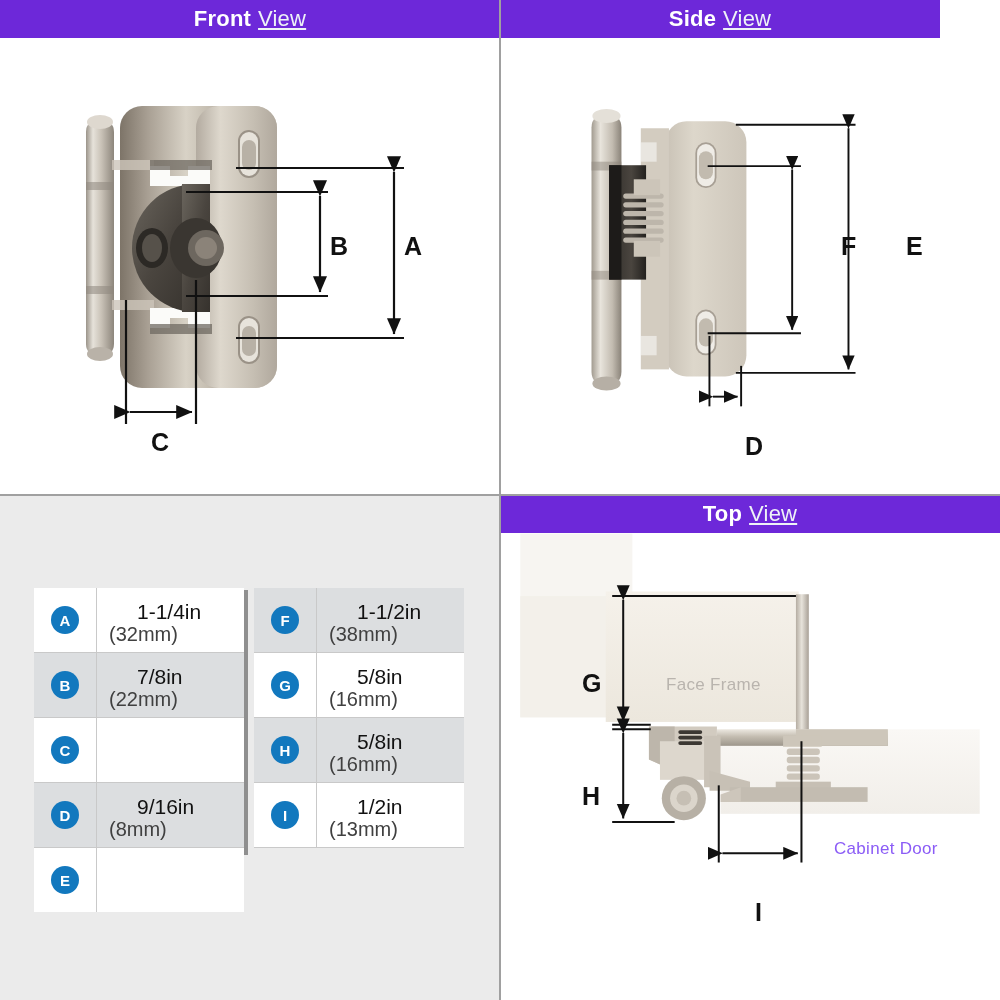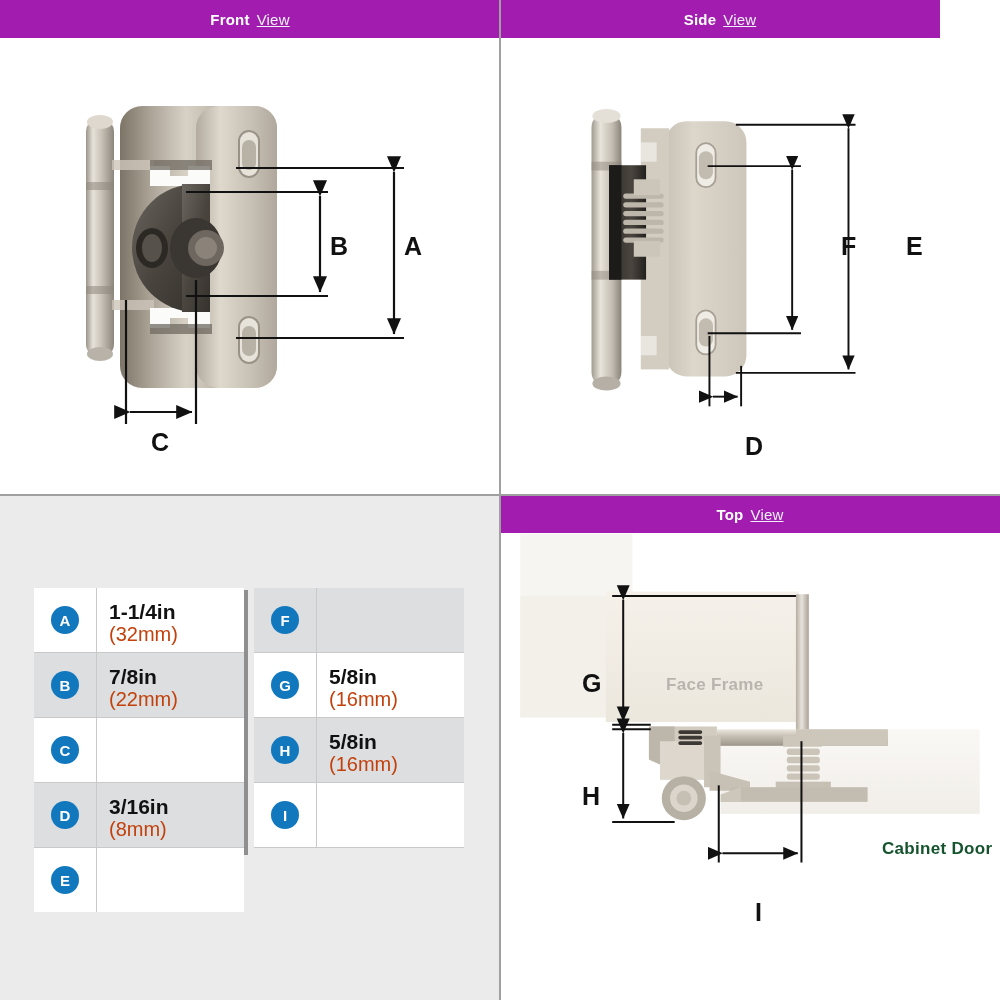--- a/index.html
+++ b/index.html
@@ -25,24 +25,24 @@
   #quad-table { left: 0;   top: 495px; width: 500px; height: 505px; background:#ebebeb; }
   #quad-top   { left: 500px; top: 495px; width: 500px; height: 464px; background:#fff; }
 
   
   .divider-v { position:absolute; left:499px; top:0; width:2px; height:1000px; background:#a0a0a0; z-index:40; }
   .divider-h { position:absolute; left:0; top:494px; width:1000px; height:2px; background:#a0a0a0; z-index:40; }
 
   
   .hdr {
     position: absolute; left: 0; top: 0; width: 100%; height: 38px;
-    background: #a21caf;
+    background: #6d28d9;
     color: #ffffff;
     display: flex; align-items: center; justify-content: center;
-    font-size: 15px; letter-spacing: .2px;
+    font-size: 22px; letter-spacing: .2px;
     z-index: 20;
   }
   .hdr .b { font-weight: 700; }
   .hdr .r { font-weight: 400; margin-left: 7px; color:#eef2f7;text-decoration:underline; }
 
   
   .dimlabel {
     position: absolute;
     font-weight: 700; font-size: 25px; color: #111;
     font-family: "Liberation Sans", sans-serif;
@@ -78,29 +78,29 @@
   .badge {
     width: 28px; height: 28px; border-radius: 50%;
     background: #1278be; color: #fff;
     display: flex; align-items: center; justify-content: center;
     font-size: 15px; font-weight: 700;
   }
   .val-cell {
     flex: 1 1 auto; padding: 6px 0 0 12px;
     display: flex; flex-direction: column; justify-content: center;
   }
-  .val-in { font-size: 21px; font-weight: 700; color:#111; line-height: 1.05; }
-  .val-mm { font-size: 20px; font-weight: 400; color:#c2410c; line-height: 1.1; }
+  .val-in { font-size: 21px; font-weight: 400; color:#111; line-height: 1.05; margin-left: 28px; }
+  .val-mm { font-size: 20px; font-weight: 400; color:#404040; line-height: 1.1; }
 
   
   .scene-label {
-    position: absolute; color:#b9b4ae; font-size: 17px; font-weight: 700;
+    position: absolute; color:#b9b4ae; font-size: 17px; font-weight: 400;
     letter-spacing: .3px; white-space: nowrap;
   }
-  .scene-label.door { color:#14532d;margin-left:48px; }
+  .scene-label.door { color:#8b5cf6; }
 </style>
 </head>
 <body>
 
 <div class="stage">
 
   <div class="quad" id="quad-front">
     <div class="hdr">
       <span class="b">Front</span>
       <span class="r">View</span>
@@ -303,38 +303,42 @@
           <div class="trow white">
             <div class="badge-cell">
               <div class="badge">C</div>
             </div>
           </div>
           <div class="trow gray">
             <div class="badge-cell">
               <div class="badge">D</div>
             </div>
             <div class="val-cell">
-              <div class="val-in">3/16in</div>
+              <div class="val-in">9/16in</div>
               <div class="val-mm">(8mm)</div>
             </div>
           </div>
           <div class="trow white">
             <div class="badge-cell">
               <div class="badge">E</div>
             </div>
           </div>
         </div>
 
         <div class="col-gap"></div>
 
         <div class="tbl-col">
           <div class="trow gray">
             <div class="badge-cell">
               <div class="badge">F</div>
             </div>
+            <div class="val-cell">
+              <div class="val-in">1-1/2in</div>
+              <div class="val-mm">(38mm)</div>
+            </div>
           </div>
           <div class="trow white">
             <div class="badge-cell">
               <div class="badge">G</div>
             </div>
             <div class="val-cell">
               <div class="val-in">5/8in</div>
               <div class="val-mm">(16mm)</div>
             </div>
           </div>
@@ -343,20 +347,24 @@
               <div class="badge">H</div>
             </div>
             <div class="val-cell">
               <div class="val-in">5/8in</div>
               <div class="val-mm">(16mm)</div>
             </div>
           </div>
           <div class="trow white">
             <div class="badge-cell">
               <div class="badge">I</div>
+            </div>
+            <div class="val-cell">
+              <div class="val-in">1/2in</div>
+              <div class="val-mm">(13mm)</div>
             </div>
           </div>
           <div class="trow blank"></div>
         </div>
       </div>
     </div>
   </div>
 
   <div class="quad" id="quad-top">
     <div class="hdr">

